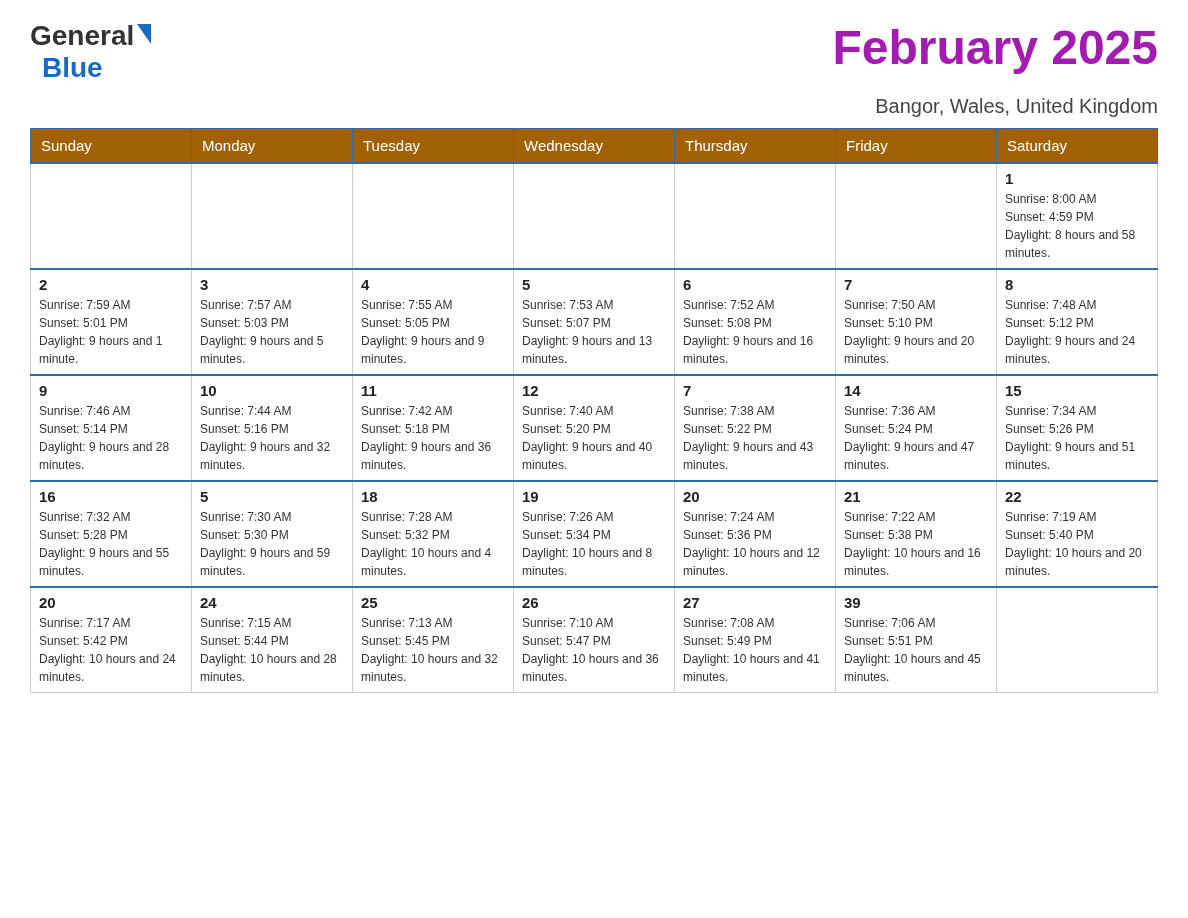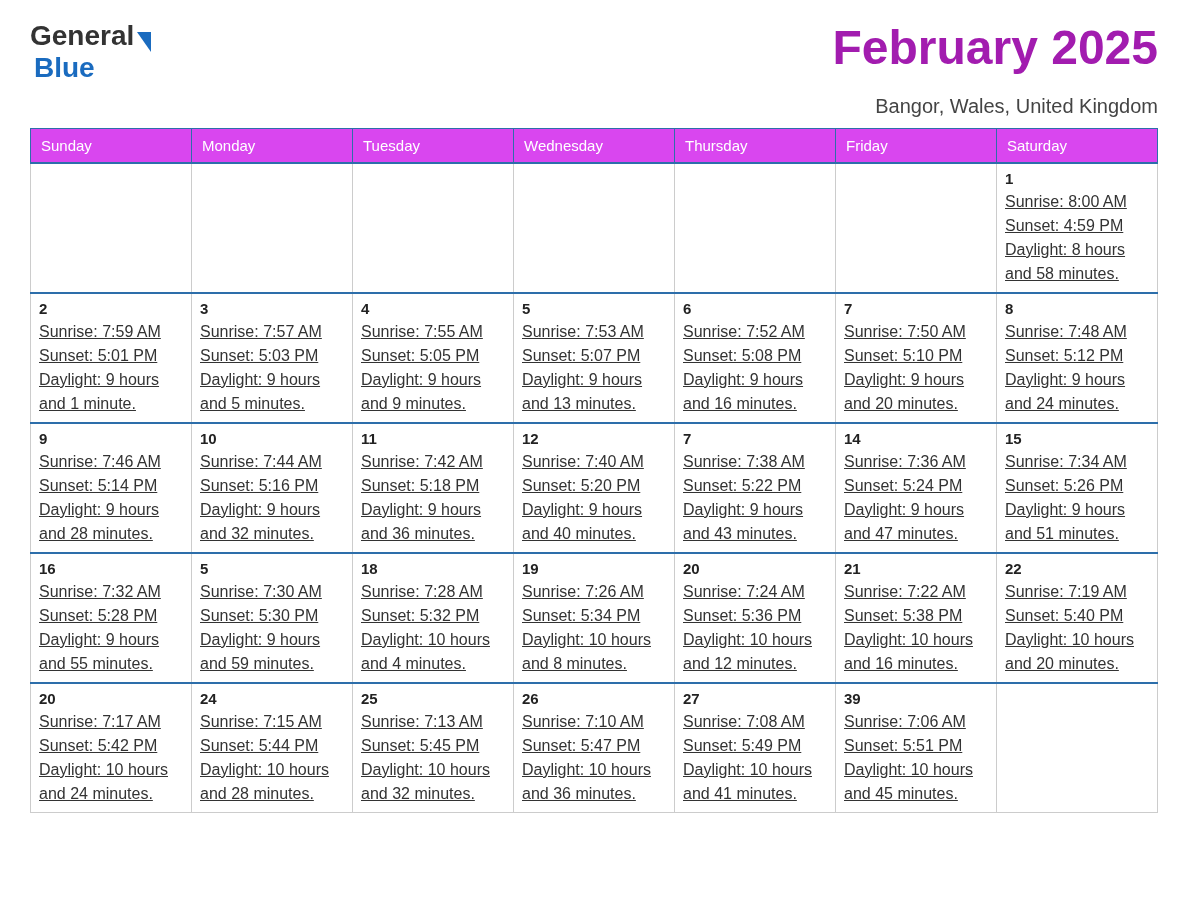--- a/index.html
+++ b/index.html
@@ -16,21 +16,21 @@
       align-items: flex-start;
       margin-bottom: 10px;
     }
     .logo {
       display: flex;
       flex-direction: column;
       align-items: flex-start;
     }
     .logo-top {
       display: flex;
-      align-items: flex-end;
+      align-items: flex-start;
     }
     .logo-general {
       font-size: 28px;
       font-weight: bold;
       color: #333;
     }
     .logo-arrow {
       width: 0;
       height: 0;
       border-left: 14px solid transparent;
@@ -57,21 +57,21 @@
       font-size: 20px;
       color: #444;
       margin-top: 20px;
     }
     .calendar {
       width: 100%;
       border-collapse: collapse;
       margin-top: 10px;
     }
     .calendar th {
-      background-color: #d946ef;
+      background-color: #a16207;
       color: #fff;
       font-size: 15px;
       font-weight: normal;
       padding: 8px 10px;
       text-align: left;
       border: 1px solid #2d6eaa;
     }
     .calendar td {
       border: 1px solid #ccc;
       vertical-align: top;
@@ -89,39 +89,38 @@
       border-top: 2px solid #2d6eaa;
     }
     .day-num {
       font-size: 15px;
       font-weight: bold;
       color: #222;
       display: block;
       margin-bottom: 3px;
     }
     .day-info {
-      font-size: 16px;
+      font-size: 12px;
       color: #333;
       line-height: 1.5;
-      text-decoration: underline;
     }
     .empty-cell {
       background: #f9f9f9;
     }
   </style>
 </head>
 <body>
 
 <div class="header">
   <div class="logo">
     <div class="logo-top">
       <span class="logo-general">General</span>
       <div class="logo-arrow"></div>
     </div>
-    <span class="logo-blue" style="margin-left:4px;">Blue</span>
+    <span class="logo-blue" style="margin-left:12px;">Blue</span>
   </div>
   <div class="title-area">
     <div class="month-title">February 2025</div>
     <div class="location">Bangor, Wales, United Kingdom</div>
   </div>
 </div>
 
 <table class="calendar">
   <thead>
     <tr>

